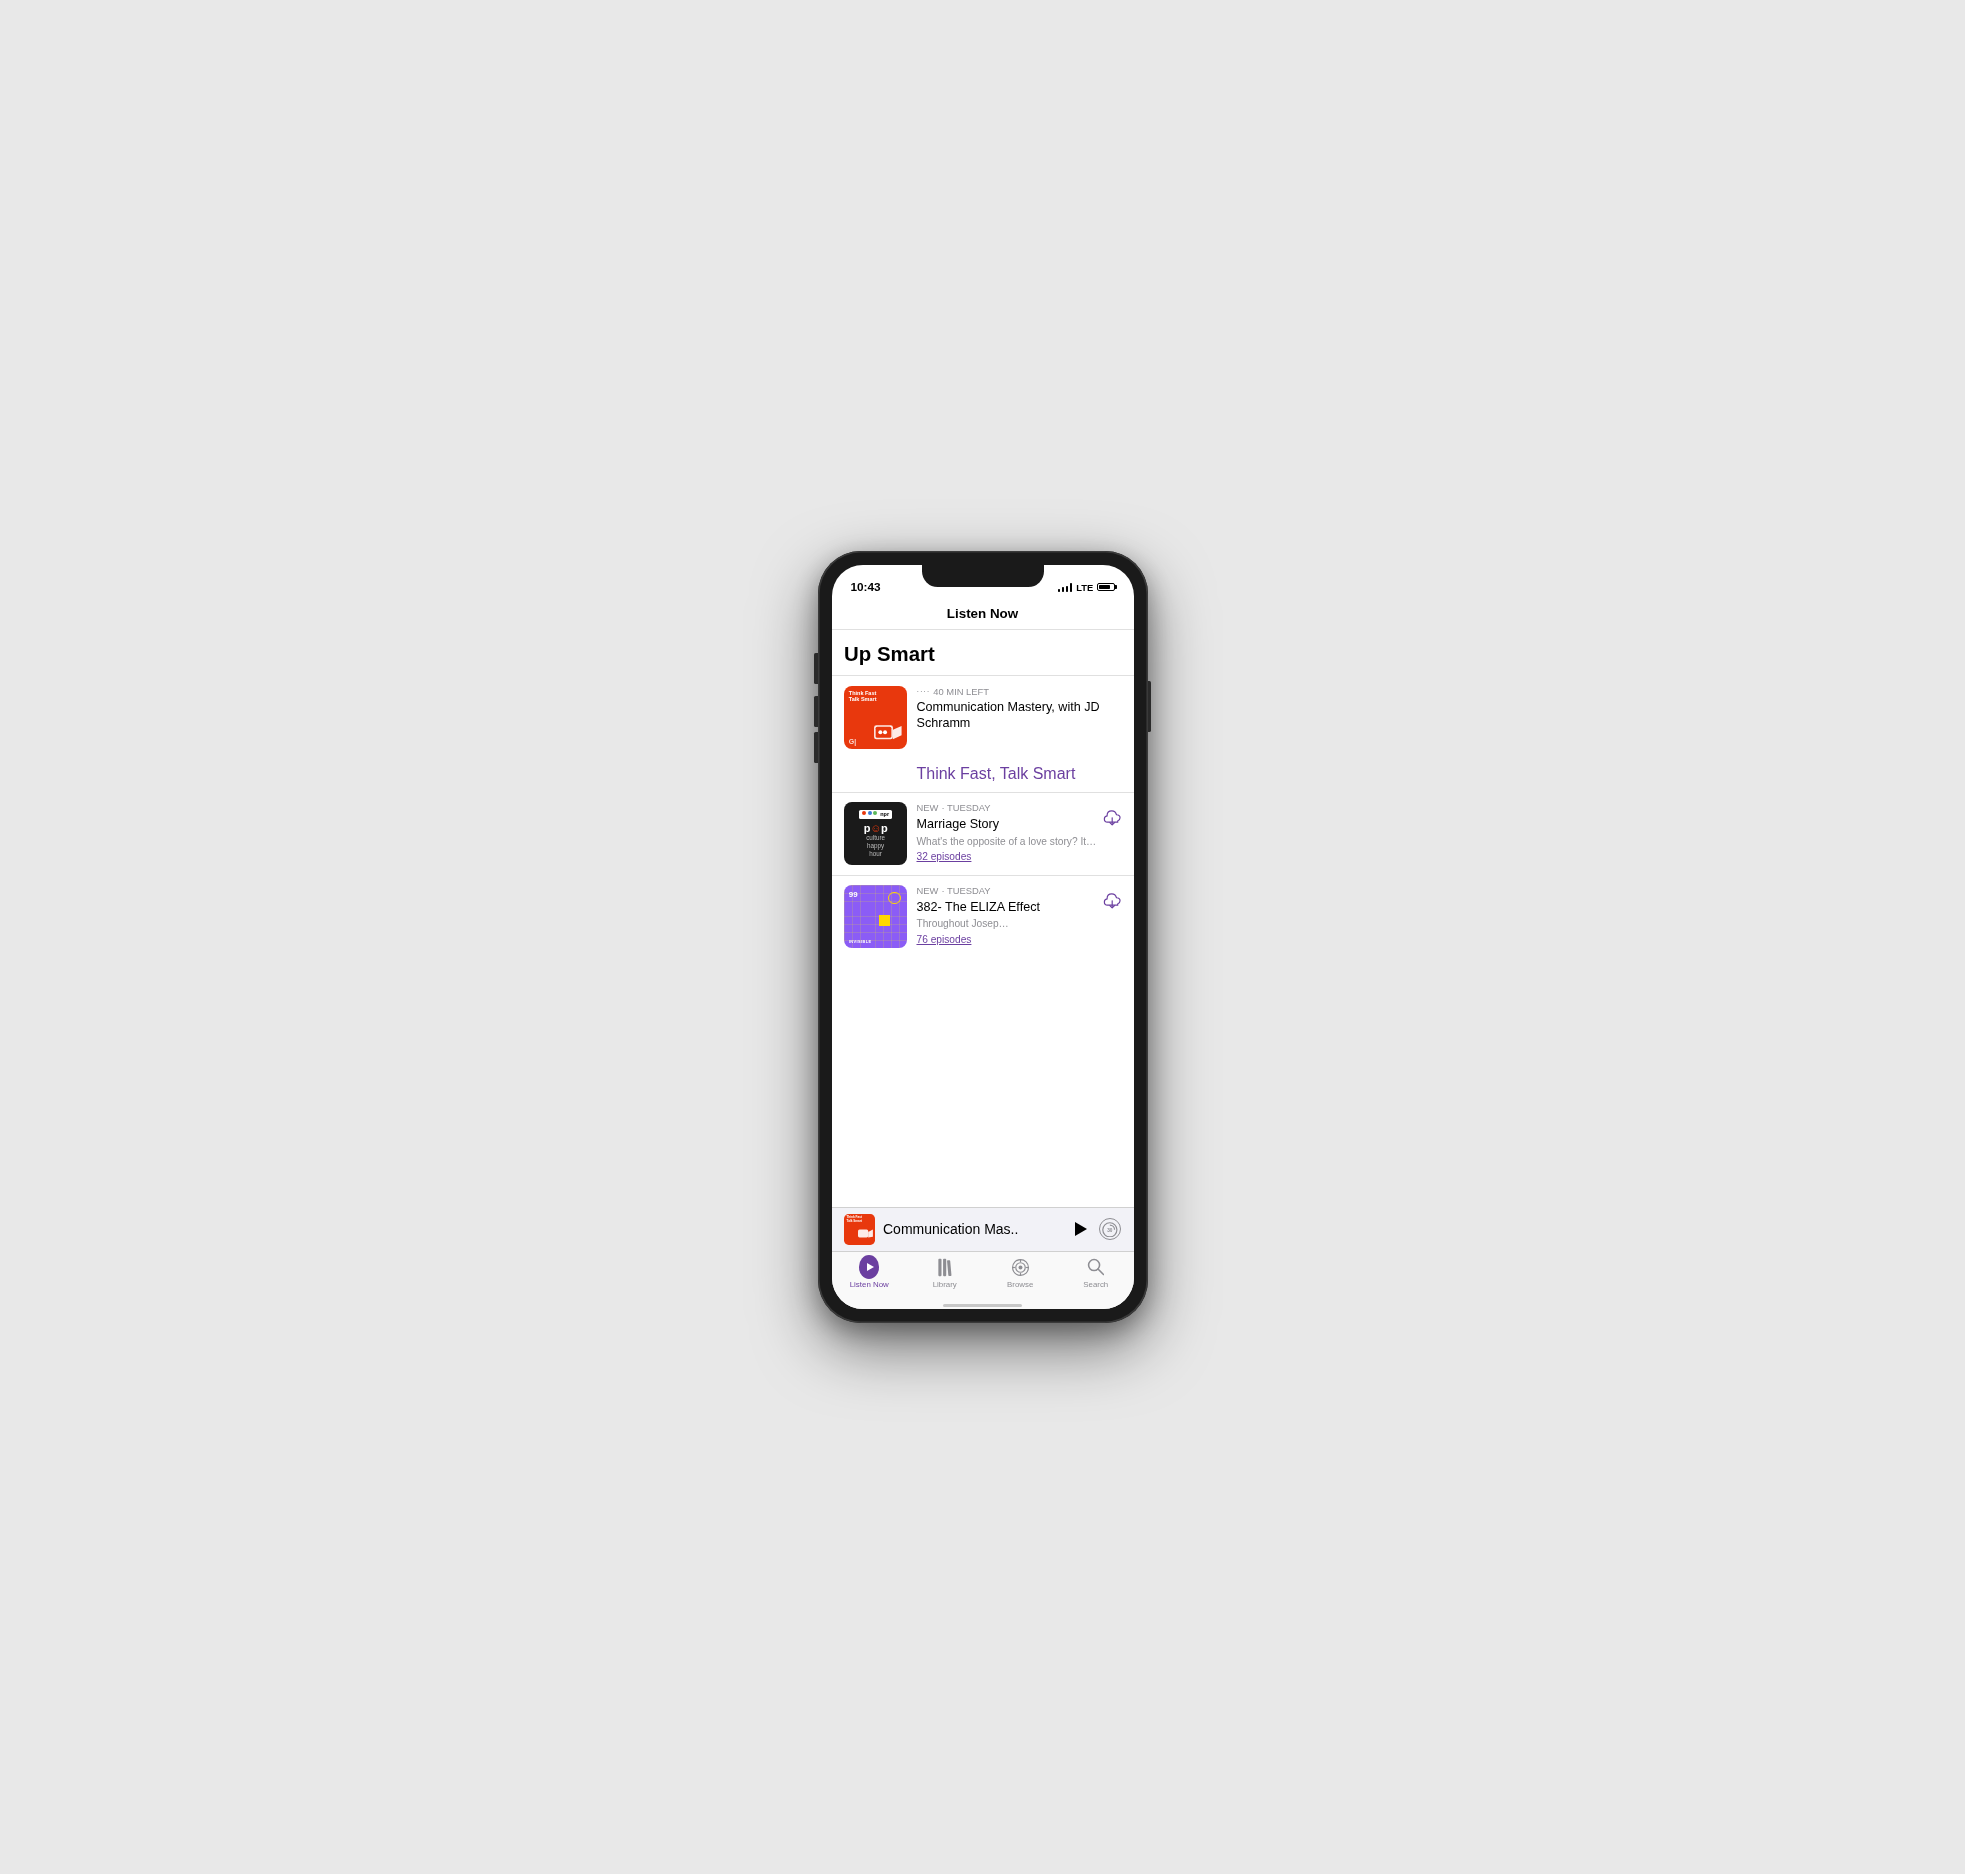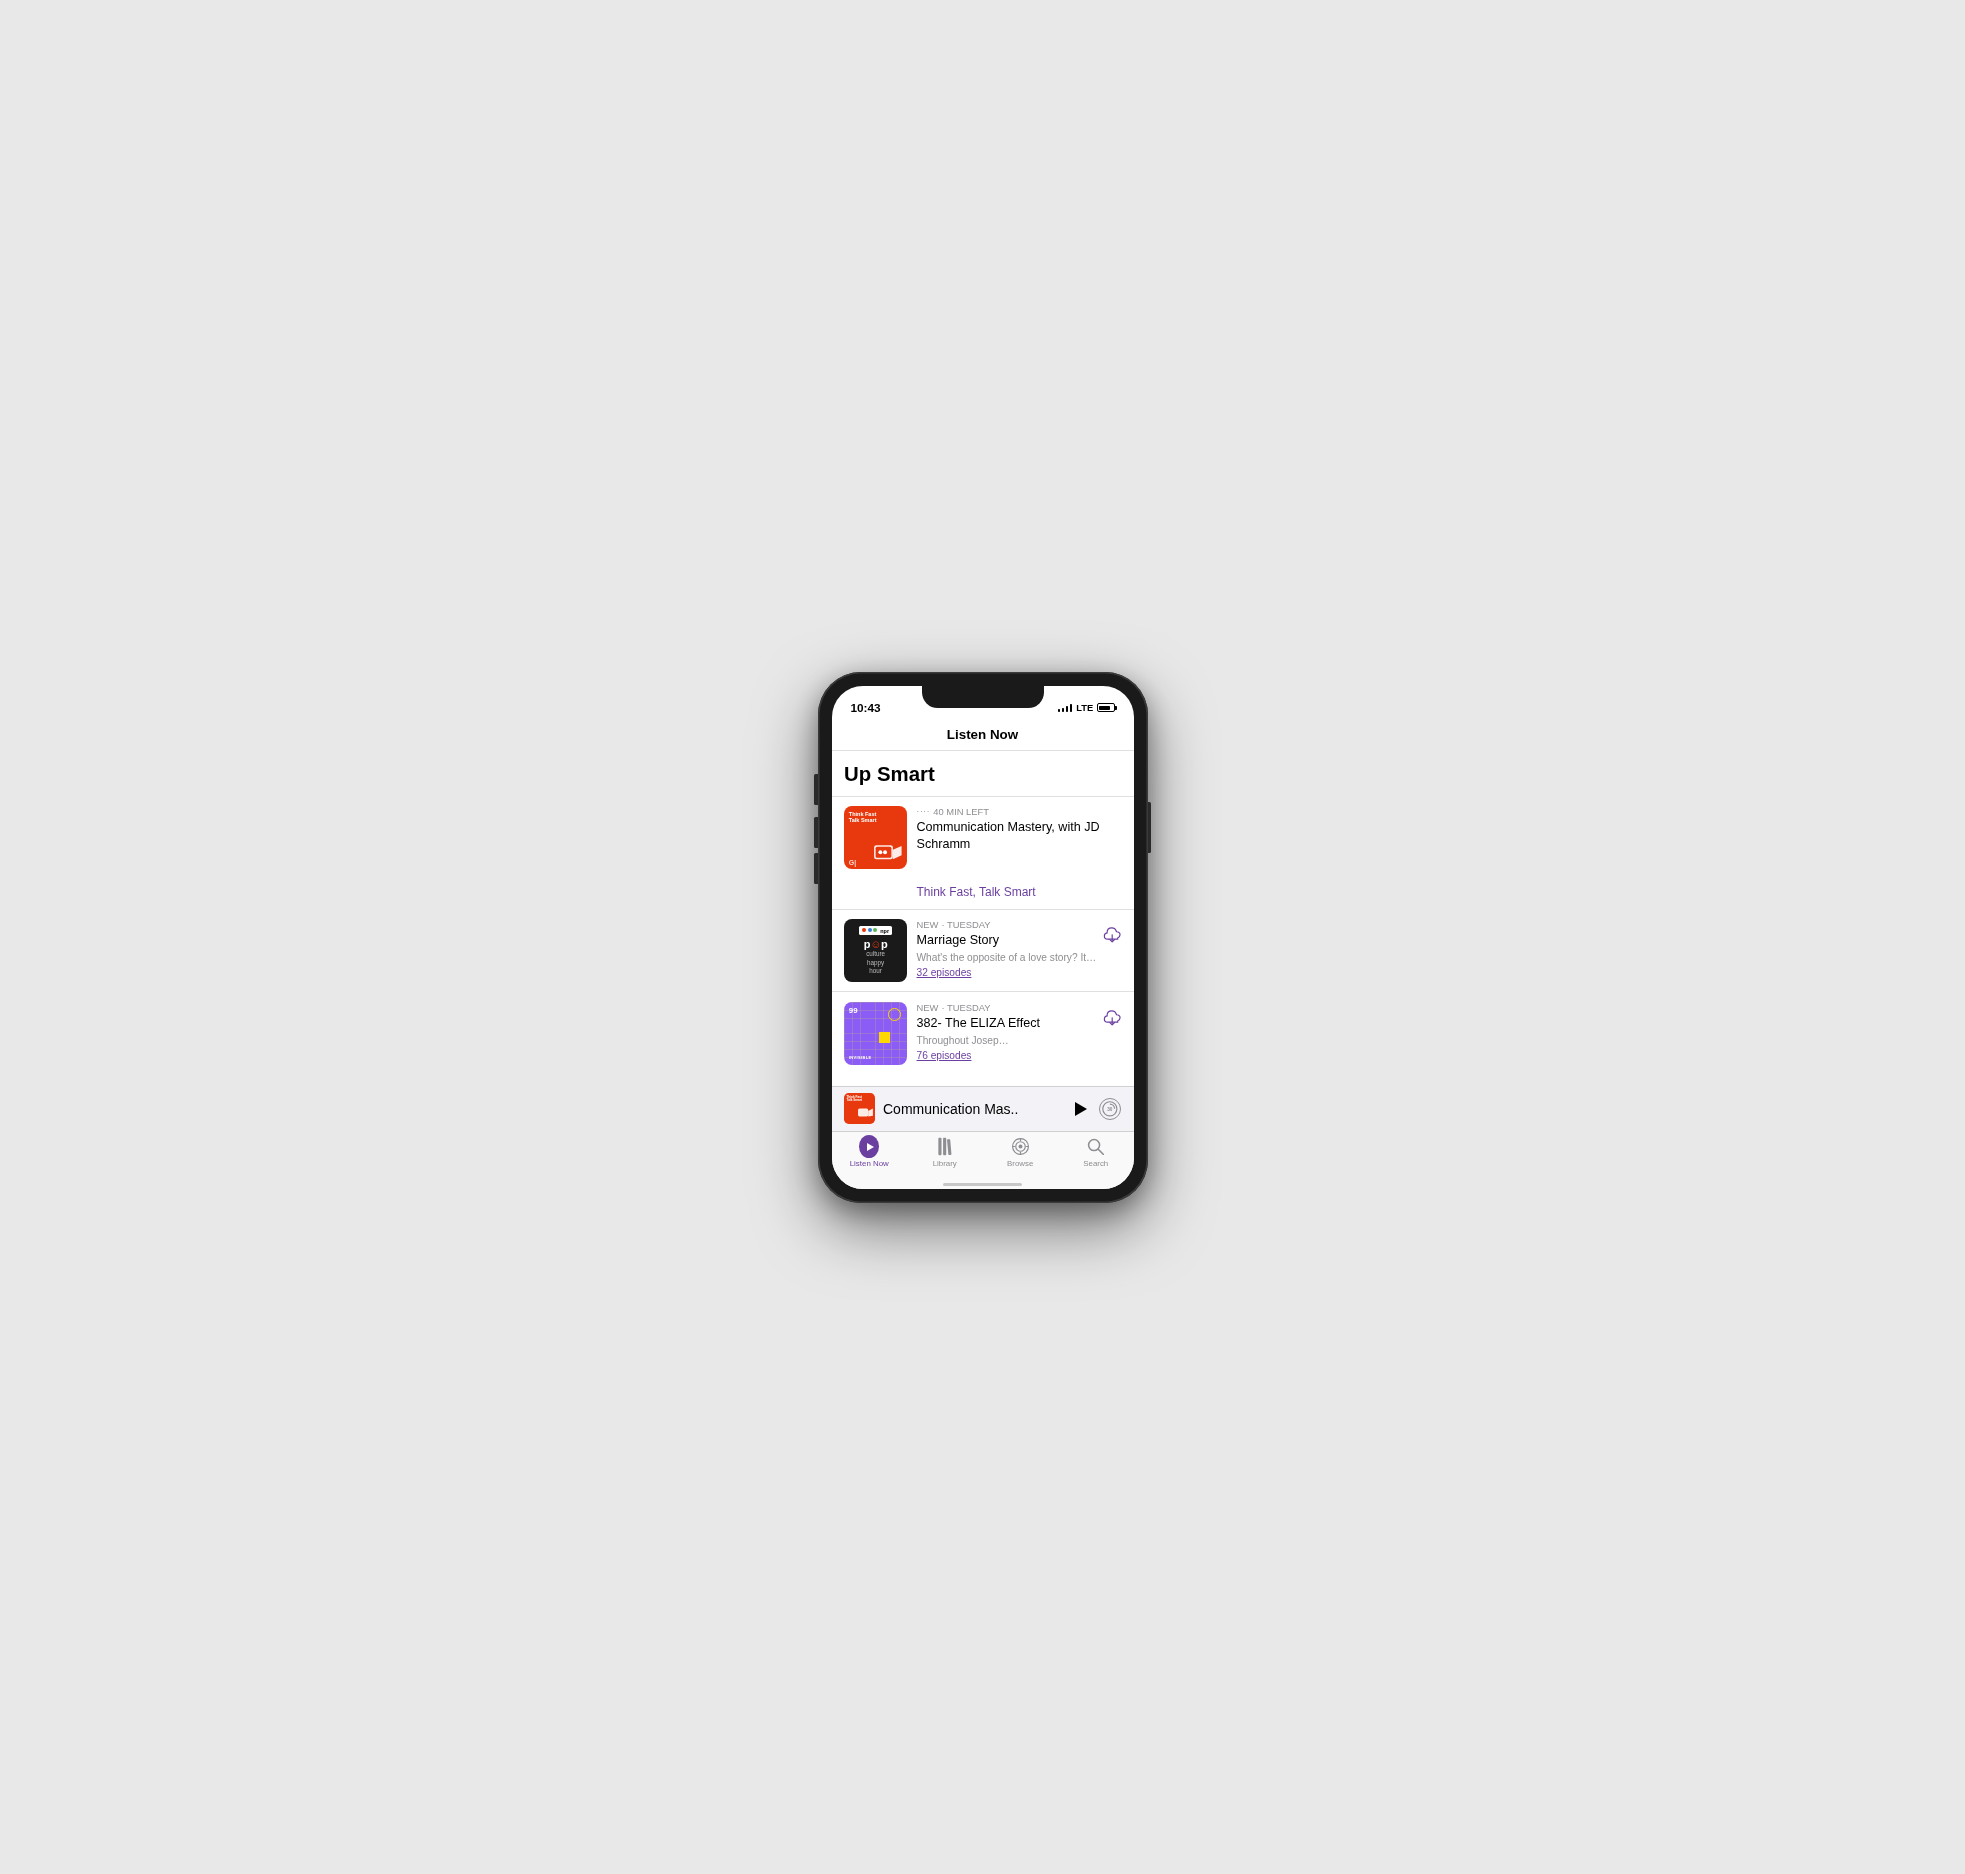--- a/index.html
+++ b/index.html
@@ -8,21 +8,21 @@
       display: flex;
       justify-content: center;
       align-items: center;
       min-height: 100vh;
       font-family: -apple-system, BlinkMacSystemFont, 'Helvetica Neue', Arial, sans-serif;
     }
 
     .phone-wrapper {
       position: relative;
       width: 330px;
-      height: 531px;
+      height: 772px;
     }
 
     .phone-shell {
       position: absolute;
       inset: 0;
       background: #1a1a1a;
       border-radius: 43px;
       box-shadow:
         inset 0 0 0 1.6px #3a3a3a,
         0 23.6px 63px rgba(0,0,0,0.5),
@@ -342,21 +342,21 @@
     }
 
     .episode-desc {
       font-size: 10.2px;
       color: #8e8e93;
       margin-bottom: 3.1px;
       line-height: 1.3;
     }
 
     .episode-podcast-name {
-      font-size: 12px;
+      font-size: 16px;
       color: #6b3fa0;
       font-weight: 500;
       margin-top: 33px;
     }
 
     .episode-count {
       font-size: 10.2px;
       color: #6b3fa0;
       font-weight: 500;
       text-decoration: underline;

